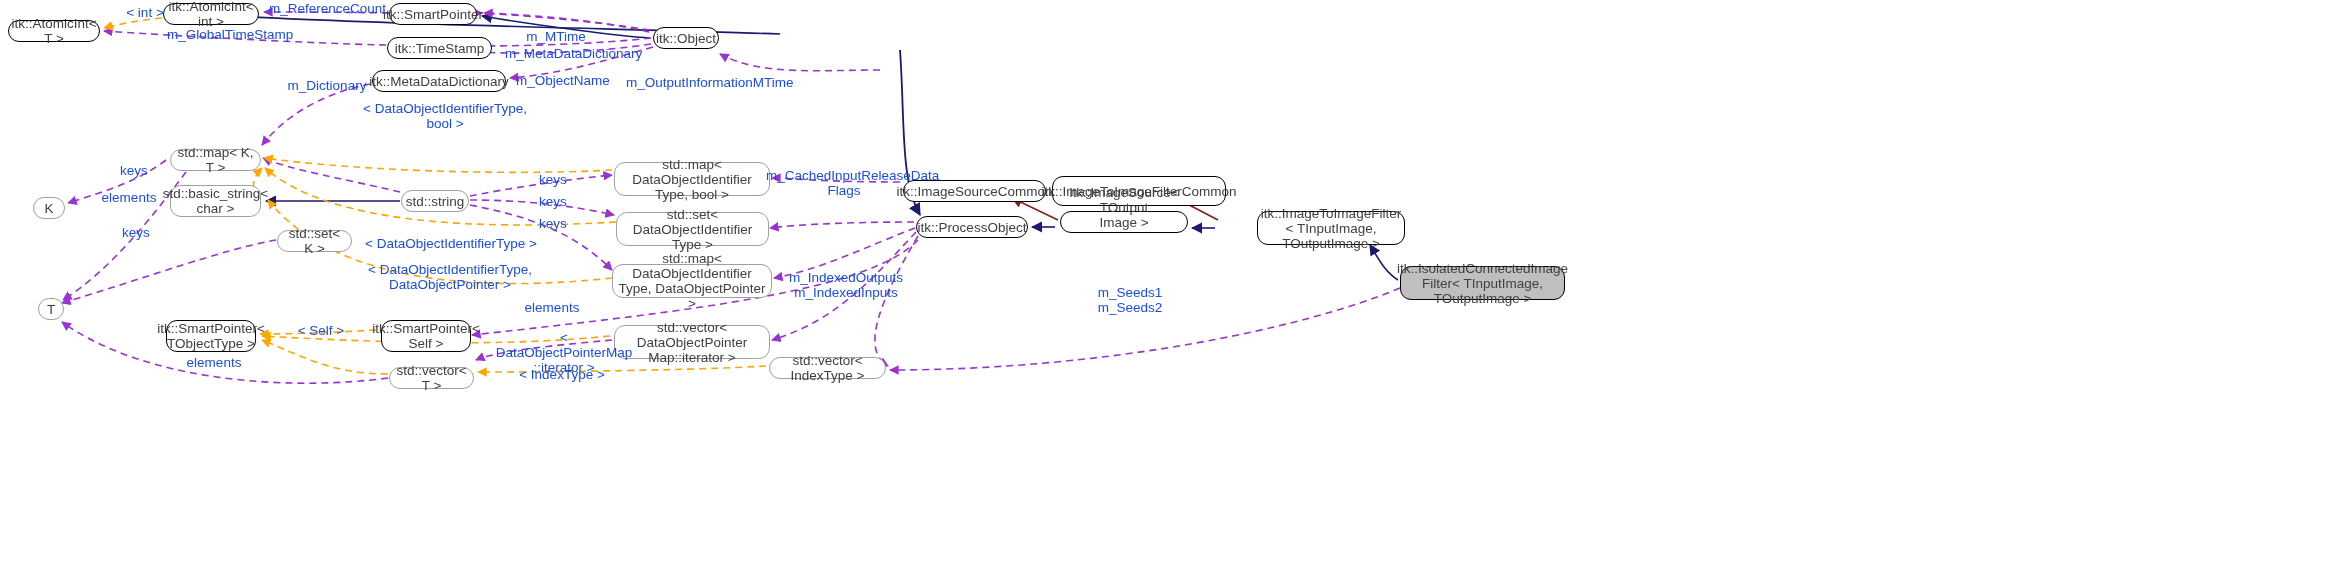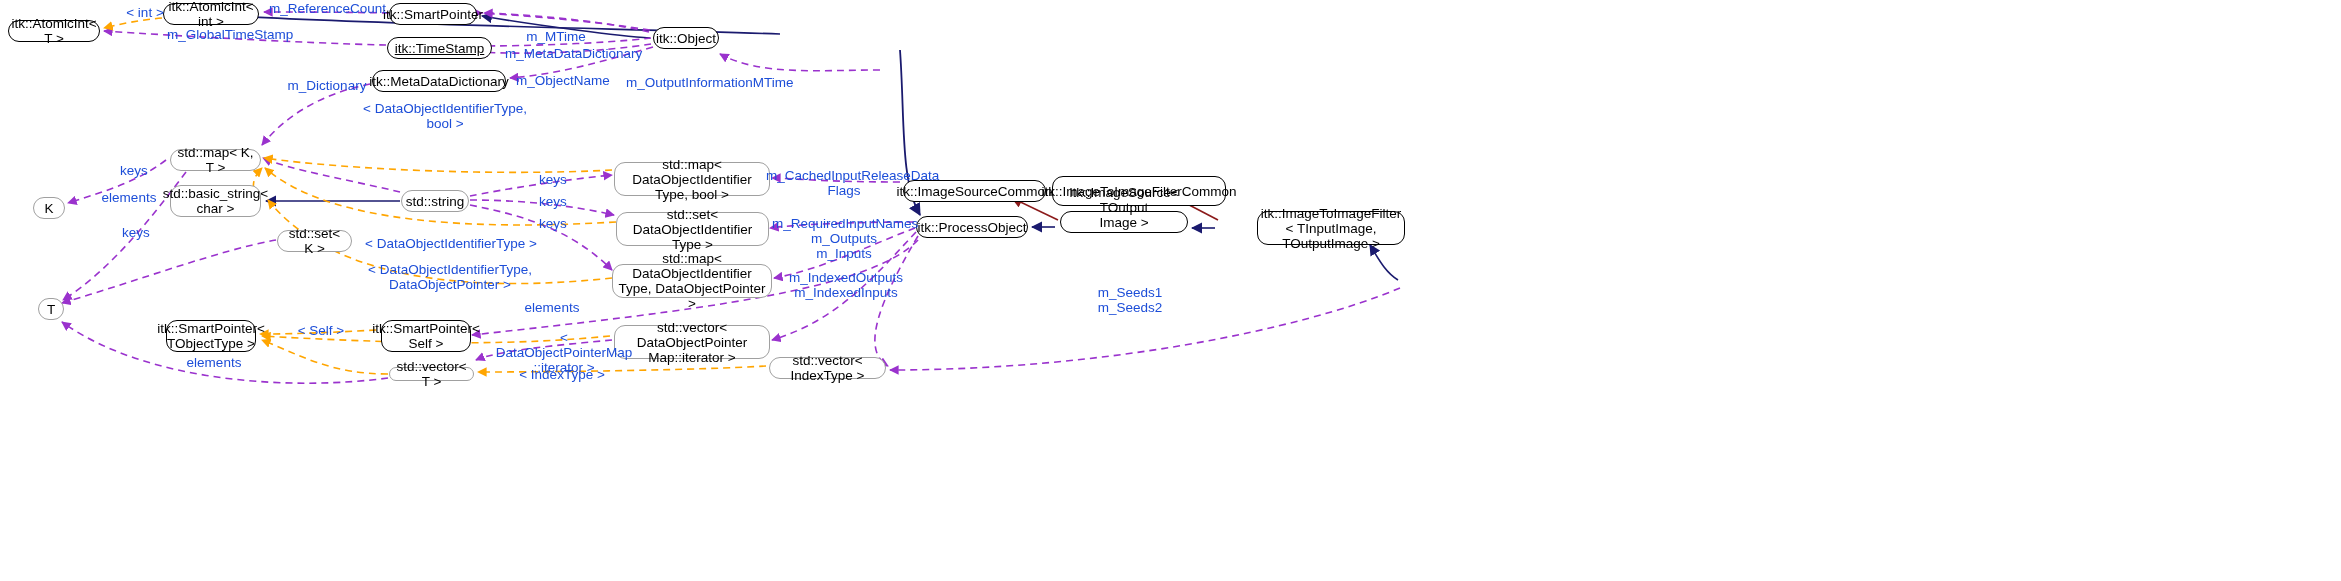--- a/index.html
+++ b/index.html
@@ -24,21 +24,21 @@
   }
   .node {
     position: absolute;
     box-sizing: border-box;
     display: flex;
     align-items: center;
     justify-content: center;
     text-align: center;
     font-size: 13.5px;
     line-height: 15px;
-    color: #000000;
+    color: #404040;
     white-space: pre-line;
     padding: 2px 5px;
     border-radius: 11px;
   }
   
   .n-class {
     border: 1px solid #000000;
     background: #ffffff;
   }
   
@@ -143,21 +143,21 @@
   </div>
   <div class="node n-class" style="left:163px;top:3px;width:96px;height:22px;">
     <span>itk::AtomicInt&lt; int &gt;</span>
   </div>
   <div class="node n-class" style="left:389px;top:3px;width:88px;height:22px;">
     <span>itk::SmartPointer</span>
   </div>
   <div class="node n-class" style="left:653px;top:27px;width:66px;height:22px;">
     <span>itk::Object</span>
   </div>
-  <div class="node n-class" style="left:387px;top:37px;width:105px;height:22px;text-decoration:underline;">
+  <div class="node n-class" style="left:387px;top:37px;width:105px;height:22px;">
     <span>itk::TimeStamp</span>
   </div>
   <div class="node n-class" style="left:372px;top:70px;width:134px;height:22px;">
     <span>itk::MetaDataDictionary</span>
   </div>
   <div class="node n-ext" style="left:170px;top:149px;width:91px;height:22px;">
     <span>std::map&lt; K, T &gt;</span>
   </div>
   <div class="node n-ext" style="left:170px;top:185px;width:91px;height:32px;">
     <span>std::basic_string&lt;
@@ -192,21 +192,21 @@
 TObjectType &gt;</span>
   </div>
   <div class="node n-class" style="left:381px;top:320px;width:90px;height:32px;">
     <span>itk::SmartPointer&lt;
 Self &gt;</span>
   </div>
   <div class="node n-ext" style="left:614px;top:325px;width:156px;height:34px;">
     <span>std::vector&lt; DataObjectPointer
 Map::iterator &gt;</span>
   </div>
-  <div class="node n-ext" style="left:389px;top:367px;width:85px;height:14px;justify-content:center;">
+  <div class="node n-ext" style="left:389px;top:367px;width:85px;height:22px;justify-content:center;">
     <span>std::vector&lt; T &gt;</span>
   </div>
   <div class="node n-ext" style="left:769px;top:357px;width:117px;height:22px;">
     <span>std::vector&lt; IndexType &gt;</span>
   </div>
   <div class="node n-class" style="left:903px;top:180px;width:143px;height:22px;">
     <span>itk::ImageSourceCommon</span>
   </div>
   <div class="node n-class" style="left:1052px;top:176px;width:174px;height:30px;">
     <span>itk::ImageToImageFilterCommon</span>
@@ -214,20 +214,24 @@
   <div class="node n-class" style="left:916px;top:216px;width:112px;height:22px;">
     <span>itk::ProcessObject</span>
   </div>
   <div class="node n-class" style="left:1060px;top:211px;width:128px;height:22px;align-items:flex-end;">
     <span>itk::ImageSource&lt; TOutput
 Image &gt;</span>
   </div>
   <div class="node n-class" style="left:1221px;top:211px;width:148px;height:34px;margin-left:36px;">
     <span>itk::ImageToImageFilter
 &lt; TInputImage, TOutputImage &gt;</span>
+  </div>
+  <div class="node n-current" style="left:1400px;top:266px;width:165px;height:34px;">
+    <span>itk::IsolatedConnectedImage
+Filter&lt; TInputImage, TOutputImage &gt;</span>
   </div>
 
   <div class="edge-label" style="left:118px;top:5px;width:54px;"><span>&lt; int &gt;</span></div>
   <div class="edge-label" style="left:269px;top:1px;width:112px;"><span>m_ReferenceCount</span></div>
   <div class="edge-label" style="left:167px;top:27px;width:120px;"><span>m_GlobalTimeStamp</span></div>
   <div class="edge-label" style="left:524px;top:29px;width:64px;"><span>m_MTime</span></div>
   <div class="edge-label" style="left:505px;top:46px;width:134px;"><span>m_MetaDataDictionary</span></div>
   <div class="edge-label" style="left:516px;top:73px;width:92px;"><span>m_ObjectName</span></div>
   <div class="edge-label" style="left:626px;top:75px;width:160px;"><span>m_OutputInformationMTime</span></div>
   <div class="edge-label" style="left:286px;top:78px;width:82px;"><span>m_Dictionary</span></div>
@@ -237,23 +241,20 @@
   <div class="edge-label" style="left:100px;top:190px;width:58px;"><span>elements</span></div>
   <div class="edge-label" style="left:119px;top:225px;width:34px;"><span>keys</span></div>
   <div class="edge-label" style="left:536px;top:172px;width:34px;"><span>keys</span></div>
   <div class="edge-label" style="left:536px;top:194px;width:34px;"><span>keys</span></div>
   <div class="edge-label" style="left:536px;top:216px;width:34px;"><span>keys</span></div>
   <div class="edge-label" style="left:365px;top:236px;width:172px;"><span>&lt; DataObjectIdentifierType &gt;</span></div>
   <div class="edge-label" style="left:363px;top:262px;width:174px;"><span>&lt; DataObjectIdentifierType,
 DataObjectPointer &gt;</span></div>
   <div class="edge-label" style="left:766px;top:168px;width:156px;"><span>m_CachedInputReleaseData
 Flags</span></div>
-  <div class="edge-label" style="left:772px;top:216px;width:144px;"><span>m_RequiredInputNames
-m_Outputs
-m_Inputs</span></div>
   <div class="edge-label" style="left:788px;top:270px;width:116px;"><span>m_IndexedOutputs
 m_IndexedInputs</span></div>
   <div class="edge-label" style="left:523px;top:300px;width:58px;"><span>elements</span></div>
   <div class="edge-label" style="left:293px;top:323px;width:56px;"><span>&lt; Self &gt;</span></div>
   <div class="edge-label" style="left:490px;top:330px;width:148px;"><span>&lt; DataObjectPointerMap
 ::iterator &gt;</span></div>
   <div class="edge-label" style="left:1094px;top:285px;width:72px;"><span>m_Seeds1
 m_Seeds2</span></div>
   <div class="edge-label" style="left:185px;top:355px;width:58px;"><span>elements</span></div>
   <div class="edge-label" style="left:518px;top:367px;width:88px;"><span>&lt; IndexType &gt;</span></div>

